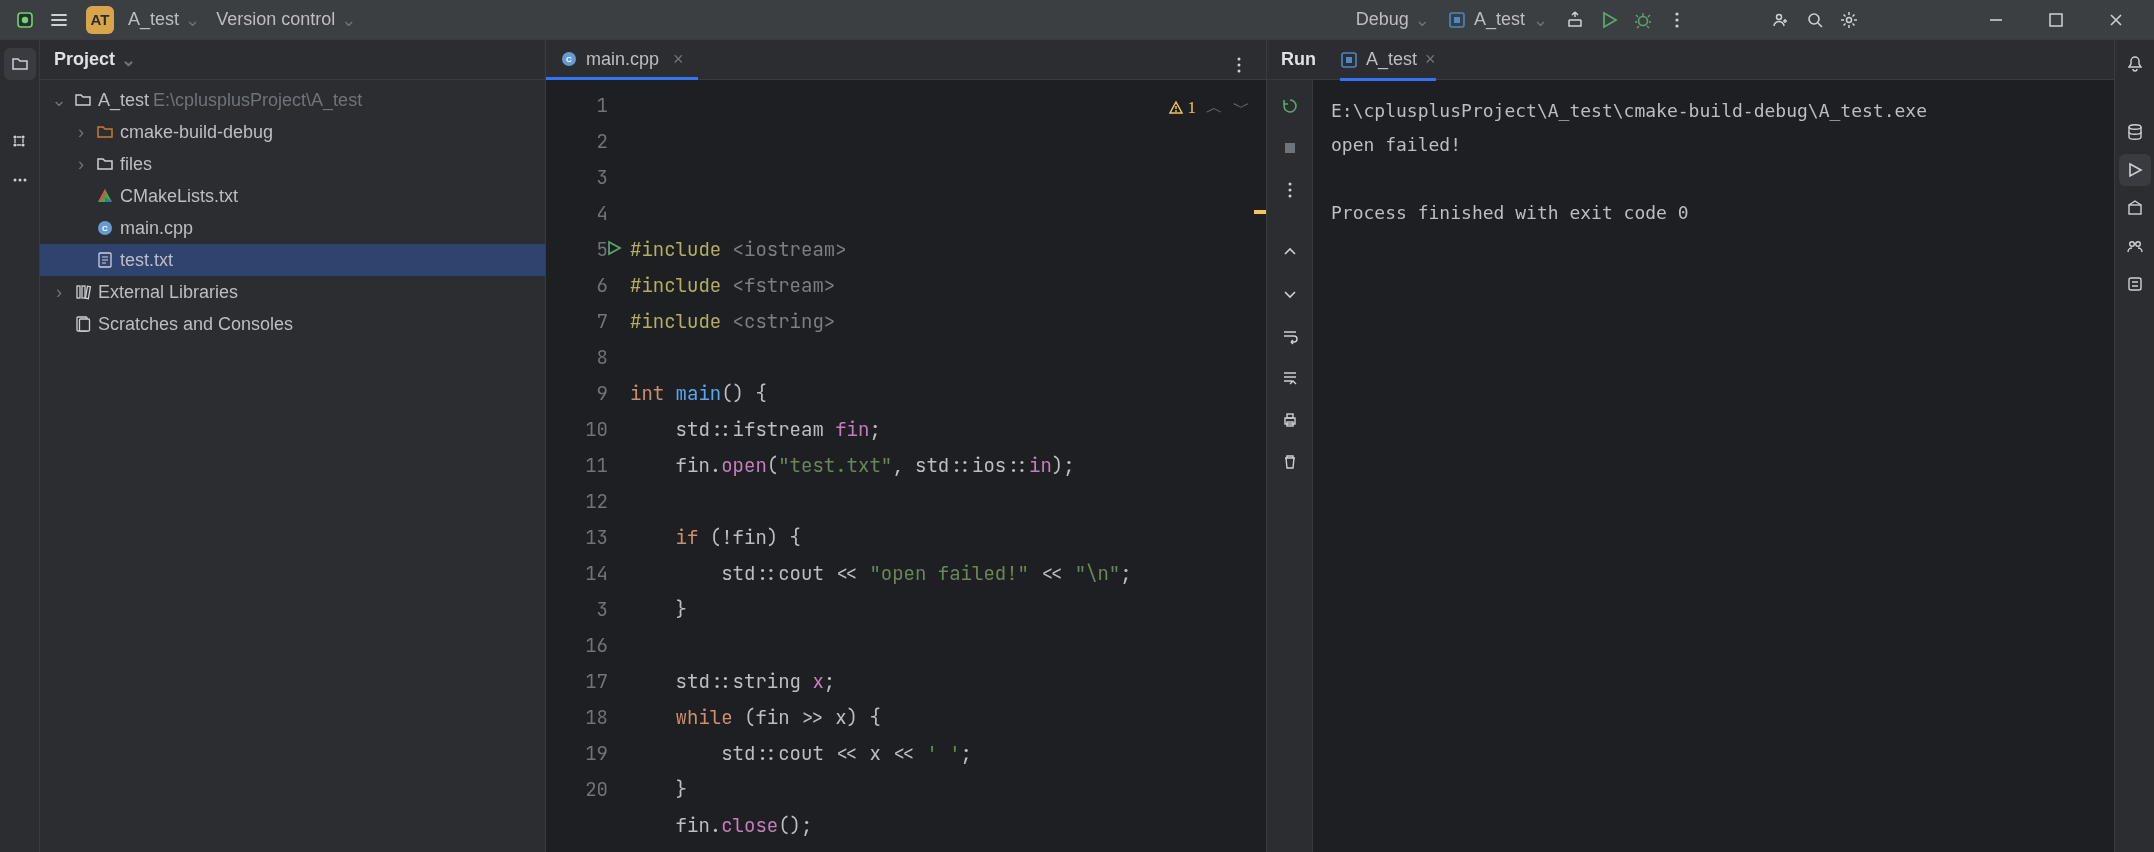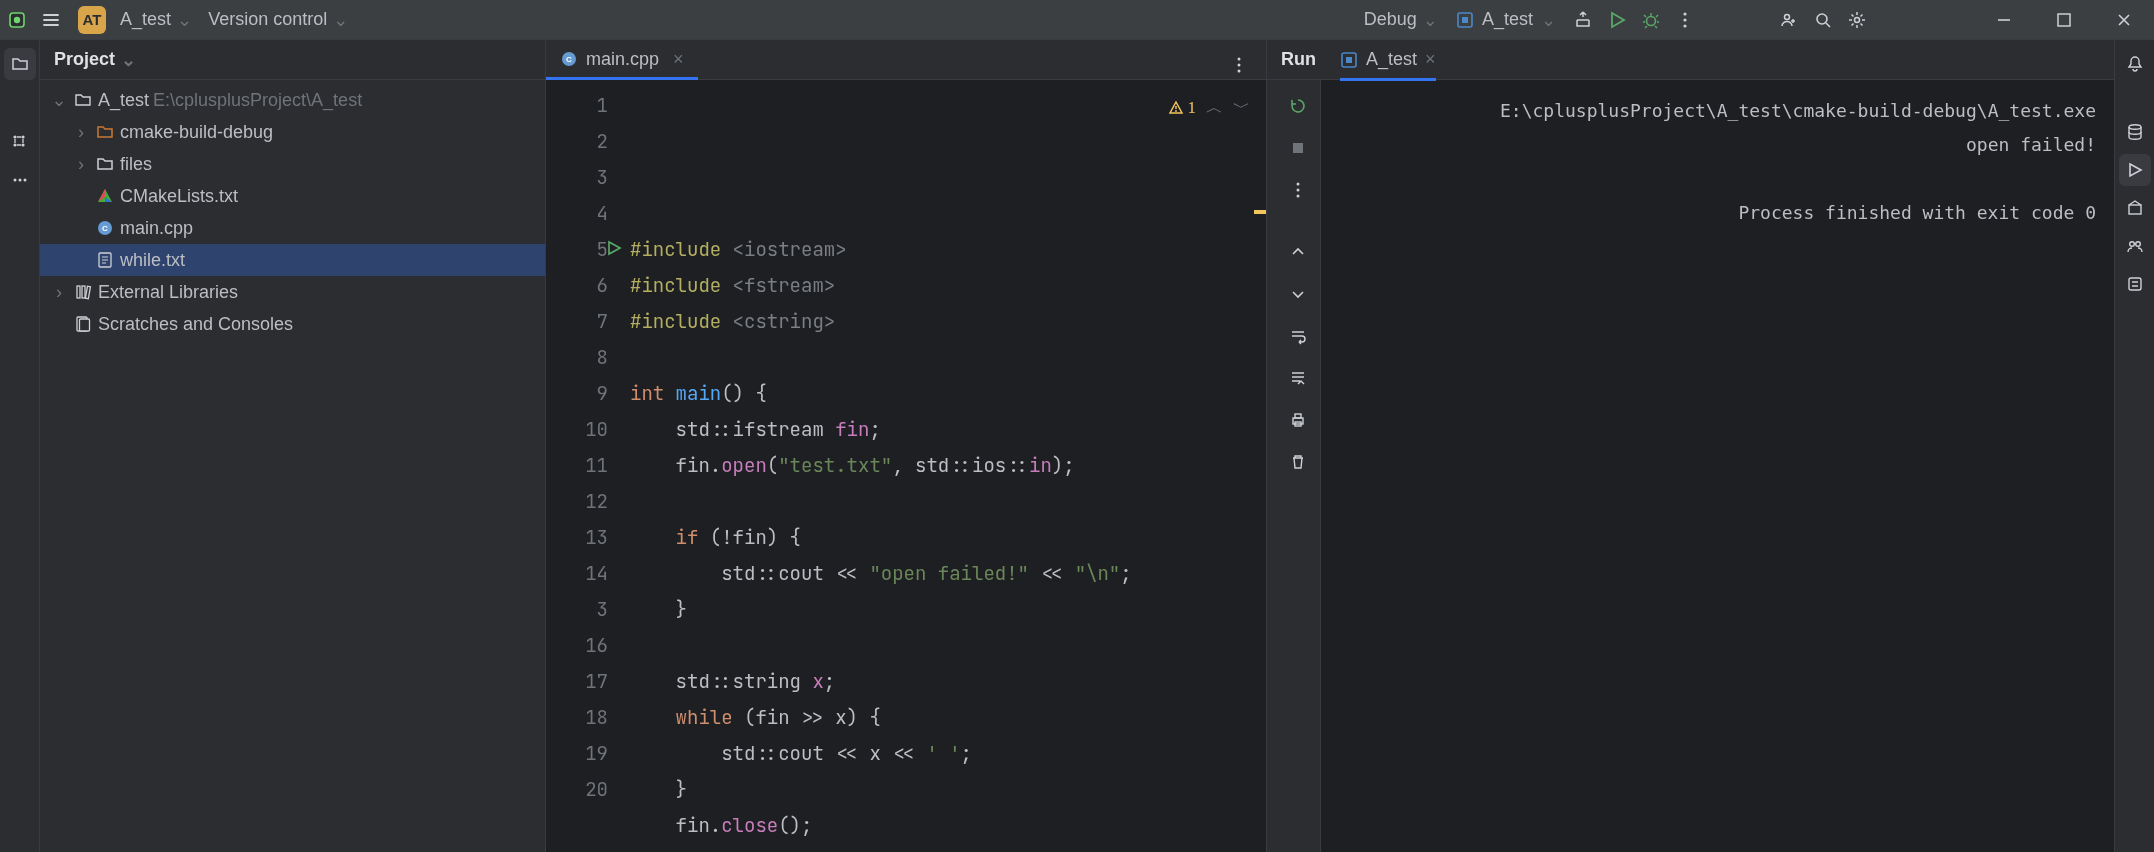--- a/index.html
+++ b/index.html
@@ -28,21 +28,21 @@
     --icon:           #ced0d6;
   }
   *{box-sizing:border-box;}
   html,body{margin:0;padding:0;width:2154px;height:852px;overflow:hidden;
     font-family:"Segoe UI",Arial,sans-serif;font-size:18px;color:var(--text);
     background:var(--bg);}
   svg{display:block;}
 
   
   .titlebar{height:40px;background:var(--titlebar);display:flex;align-items:center;
-    padding:0 0;border-bottom:1px solid var(--border);}
+    padding:0 8px;border-bottom:1px solid var(--border);}
   .titlebar .sp{flex:1;}
   .tb-btn{width:34px;height:34px;border-radius:6px;display:flex;align-items:center;
     justify-content:center;cursor:pointer;}
   .proj-chip{width:28px;height:28px;border-radius:6px;background:#d9a54a;color:#2b2d30;
     font-weight:700;font-size:15px;display:flex;align-items:center;justify-content:center;
     margin:0 6px 0 10px;}
   .crumb{display:flex;align-items:center;gap:6px;padding:4px 8px;border-radius:6px;
     color:var(--text);cursor:pointer;}
   .chev{color:var(--text-dim);}
   .runsel{display:flex;align-items:center;gap:8px;padding:4px 10px;border-radius:6px;
@@ -98,29 +98,29 @@
   .tok-str{color:var(--string);} .tok-num{color:#2aacb8;}
   .tok-op{color:var(--punct);} .tok-mem{color:var(--ident);}
   .insp{position:absolute;top:10px;right:16px;display:flex;align-items:center;gap:10px;
     color:var(--text-dim);font-family:"Segoe UI";font-size:17px;}
   .insp .warn{color:var(--yellow-badge);display:flex;align-items:center;gap:4px;}
   .yellow-mark{position:absolute;right:0;top:calc(8px + 36px*3 + 14px);width:12px;height:4px;
     background:var(--yellow-badge);}
 
   
   .run{flex:1;display:flex;flex-direction:column;border-left:1px solid var(--border);
-    background:var(--panel);text-align:right;}
+    background:var(--panel);}
   .run-tabs{height:40px;display:flex;align-items:center;padding:0 14px;gap:24px;
     border-bottom:1px solid var(--border);}
   .run-tabs .rtab{height:40px;display:flex;align-items:center;gap:8px;color:var(--text);
     position:relative;cursor:pointer;}
   .run-tabs .rtab.active::after{content:"";position:absolute;left:0;right:0;bottom:-1px;
     height:3px;background:var(--tab-underline);}
   .run-tabs .lbl{font-weight:600;color:var(--text-bright);}
-  .run-body{flex:1;display:flex;padding-left:8px;}
+  .run-body{flex:1;display:flex;}
   .run-tool{width:46px;display:flex;flex-direction:column;align-items:center;
     padding-top:10px;gap:10px;border-right:1px solid var(--border);}
   .run-out{flex:1;padding:14px 18px;font-family:Consolas,monospace;font-size:18px;
     line-height:34px;color:var(--text);white-space:pre-wrap;background:var(--bg-editor);}
 
   
   .i{width:18px;height:18px;}
 </style>
 </head>
 <body>
@@ -309,21 +309,21 @@
           <span class="lbl">main.cpp</span>
         </div>
         <div class="node ind1 sel">
           <span class="tw"></span>
           <span class="ic">
             <svg class="i" viewBox="0 0 18 18">
               <rect x="3" y="2" width="12" height="14" rx="1" fill="none" stroke="#ced0d6" stroke-width="1.3"></rect>
               <path d="M6 6h6M6 9h6M6 12h4" stroke="#ced0d6" stroke-width="1.2"></path>
             </svg>
           </span>
-          <span class="lbl">while.txt</span>
+          <span class="lbl">test.txt</span>
         </div>
         <div class="node ind0">
           <span class="tw">›</span>
           <span class="ic">
             <svg class="i" viewBox="0 0 18 18">
               <rect x="3" y="3" width="3" height="12" fill="none" stroke="#ced0d6" stroke-width="1.3"></rect>
               <rect x="8" y="3" width="3" height="12" fill="none" stroke="#ced0d6" stroke-width="1.3"></rect>
               <rect x="12.5" y="3.5" width="3" height="12" transform="rotate(10 14 9)" fill="none" stroke="#ced0d6" stroke-width="1.3"></rect>
             </svg>
           </span>

